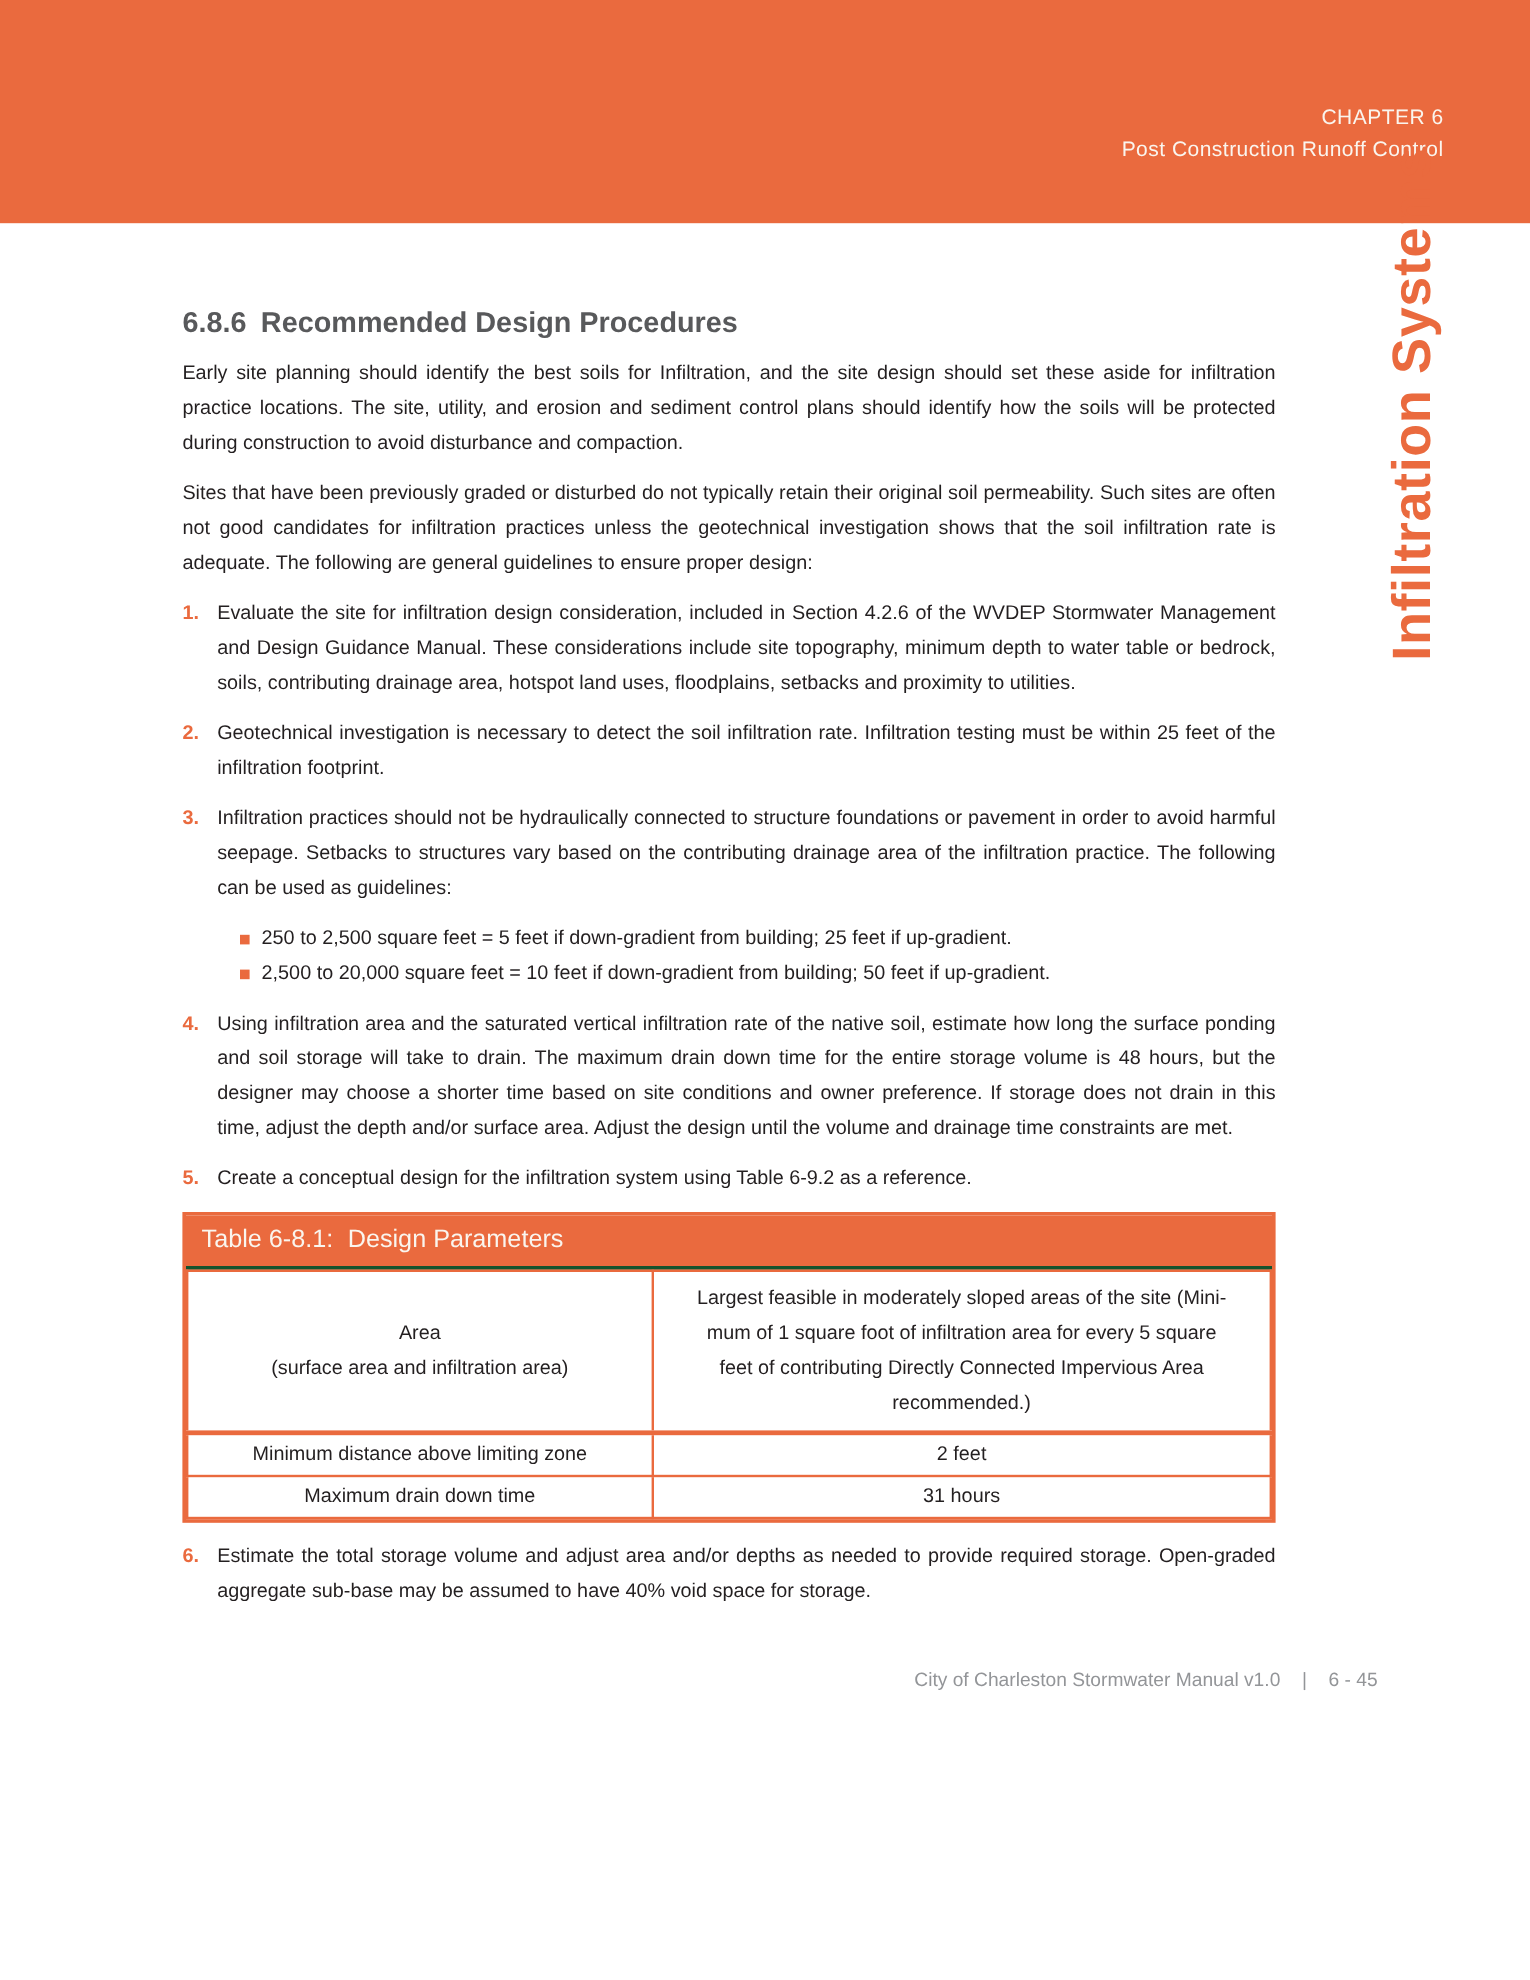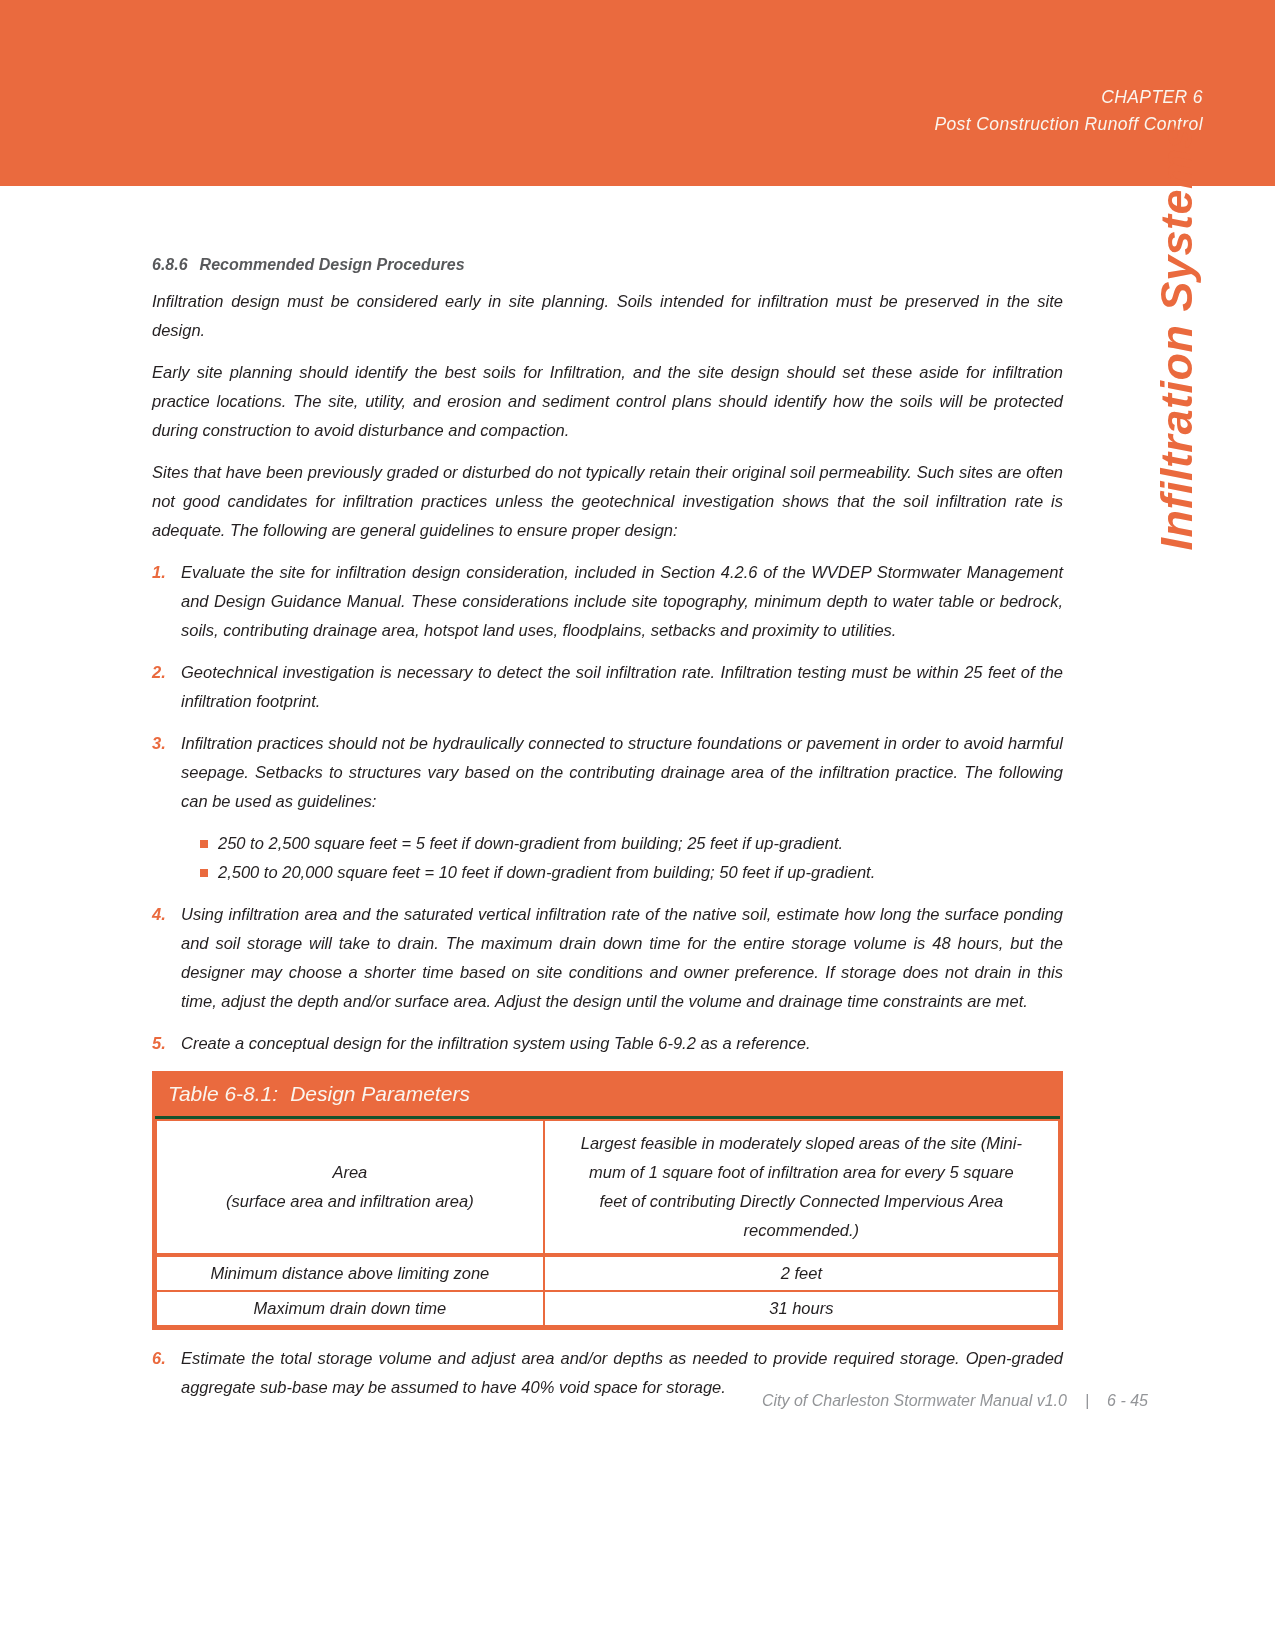--- a/index.html
+++ b/index.html
@@ -10,21 +10,20 @@
     --banner-text:#FAF5EE;
   }
   html,body{margin:0;padding:0;background:#ffffff;}
   .page{
     position:relative;
     width:1275px;height:1466px;
     background:#ffffff;
     font-family:"Liberation Sans","DejaVu Sans",sans-serif;
     color:var(--body-text);
     overflow:hidden;
-    font-style:italic;
   }
   
   .banner{
     position:absolute;top:0;left:0;width:1275px;height:186px;
     background:var(--orange);
     box-sizing:border-box;
     padding:84px 72px 0 0;
     text-align:right;
   }
   .banner-line{
@@ -39,21 +38,21 @@
     font-size:45px;font-weight:bold;letter-spacing:0.5px;
     color:var(--orange);
     white-space:nowrap;
   }
   
   .content{
     position:absolute;left:152px;top:186px;width:911px;
   }
   .section-heading{
     margin:70px 0 13px 0;
-    font-size:16px;font-weight:bold;color:var(--heading-gray);
+    font-size:24px;font-weight:bold;color:var(--heading-gray);
   }
   .section-heading .h-num{margin-right:12px;}
   .para{
     margin:0 0 13px 0;
     font-size:16.5px;line-height:29px;text-align:justify;
   }
   .num-item{
     position:relative;
     margin:0 0 13px 0;
     padding-left:29px;
@@ -119,21 +118,20 @@
   </div>
 
   <div class="sidebar-title">Infiltration Systems</div>
 
   <div class="content">
 
     <div class="section-heading">
       <span class="h-num">6.8.6</span><span>Recommended Design Procedures</span>
     </div>
 
-    <p class="para">Infiltration design must be considered early in site planning. Soils intended for infiltration must be preserved in the site design.</p>
     <p class="para">Early site planning should identify the best soils for Infiltration, and the site design should set these aside for infiltration practice locations. The site, utility, and erosion and sediment control plans should identify how the soils will be protected during construction to avoid disturbance and compaction.</p>
     <p class="para">Sites that have been previously graded or disturbed do not typically retain their original soil permeability. Such sites are often not good candidates for infiltration practices unless the geotechnical investigation shows that the soil infiltration rate is adequate. The following are general guidelines to ensure proper design:</p>
 
     <div class="num-item">
       <span class="item-num">1.</span>
       <span>Evaluate the site for infiltration design consideration, included in Section 4.2.6 of the WVDEP Stormwater Management and Design Guidance Manual. These considerations include site topography, minimum depth to water table or bedrock, soils, contributing drainage area, hotspot land uses, floodplains, setbacks and proximity to utilities.</span>
     </div>
 
     <div class="num-item">
       <span class="item-num">2.</span>

